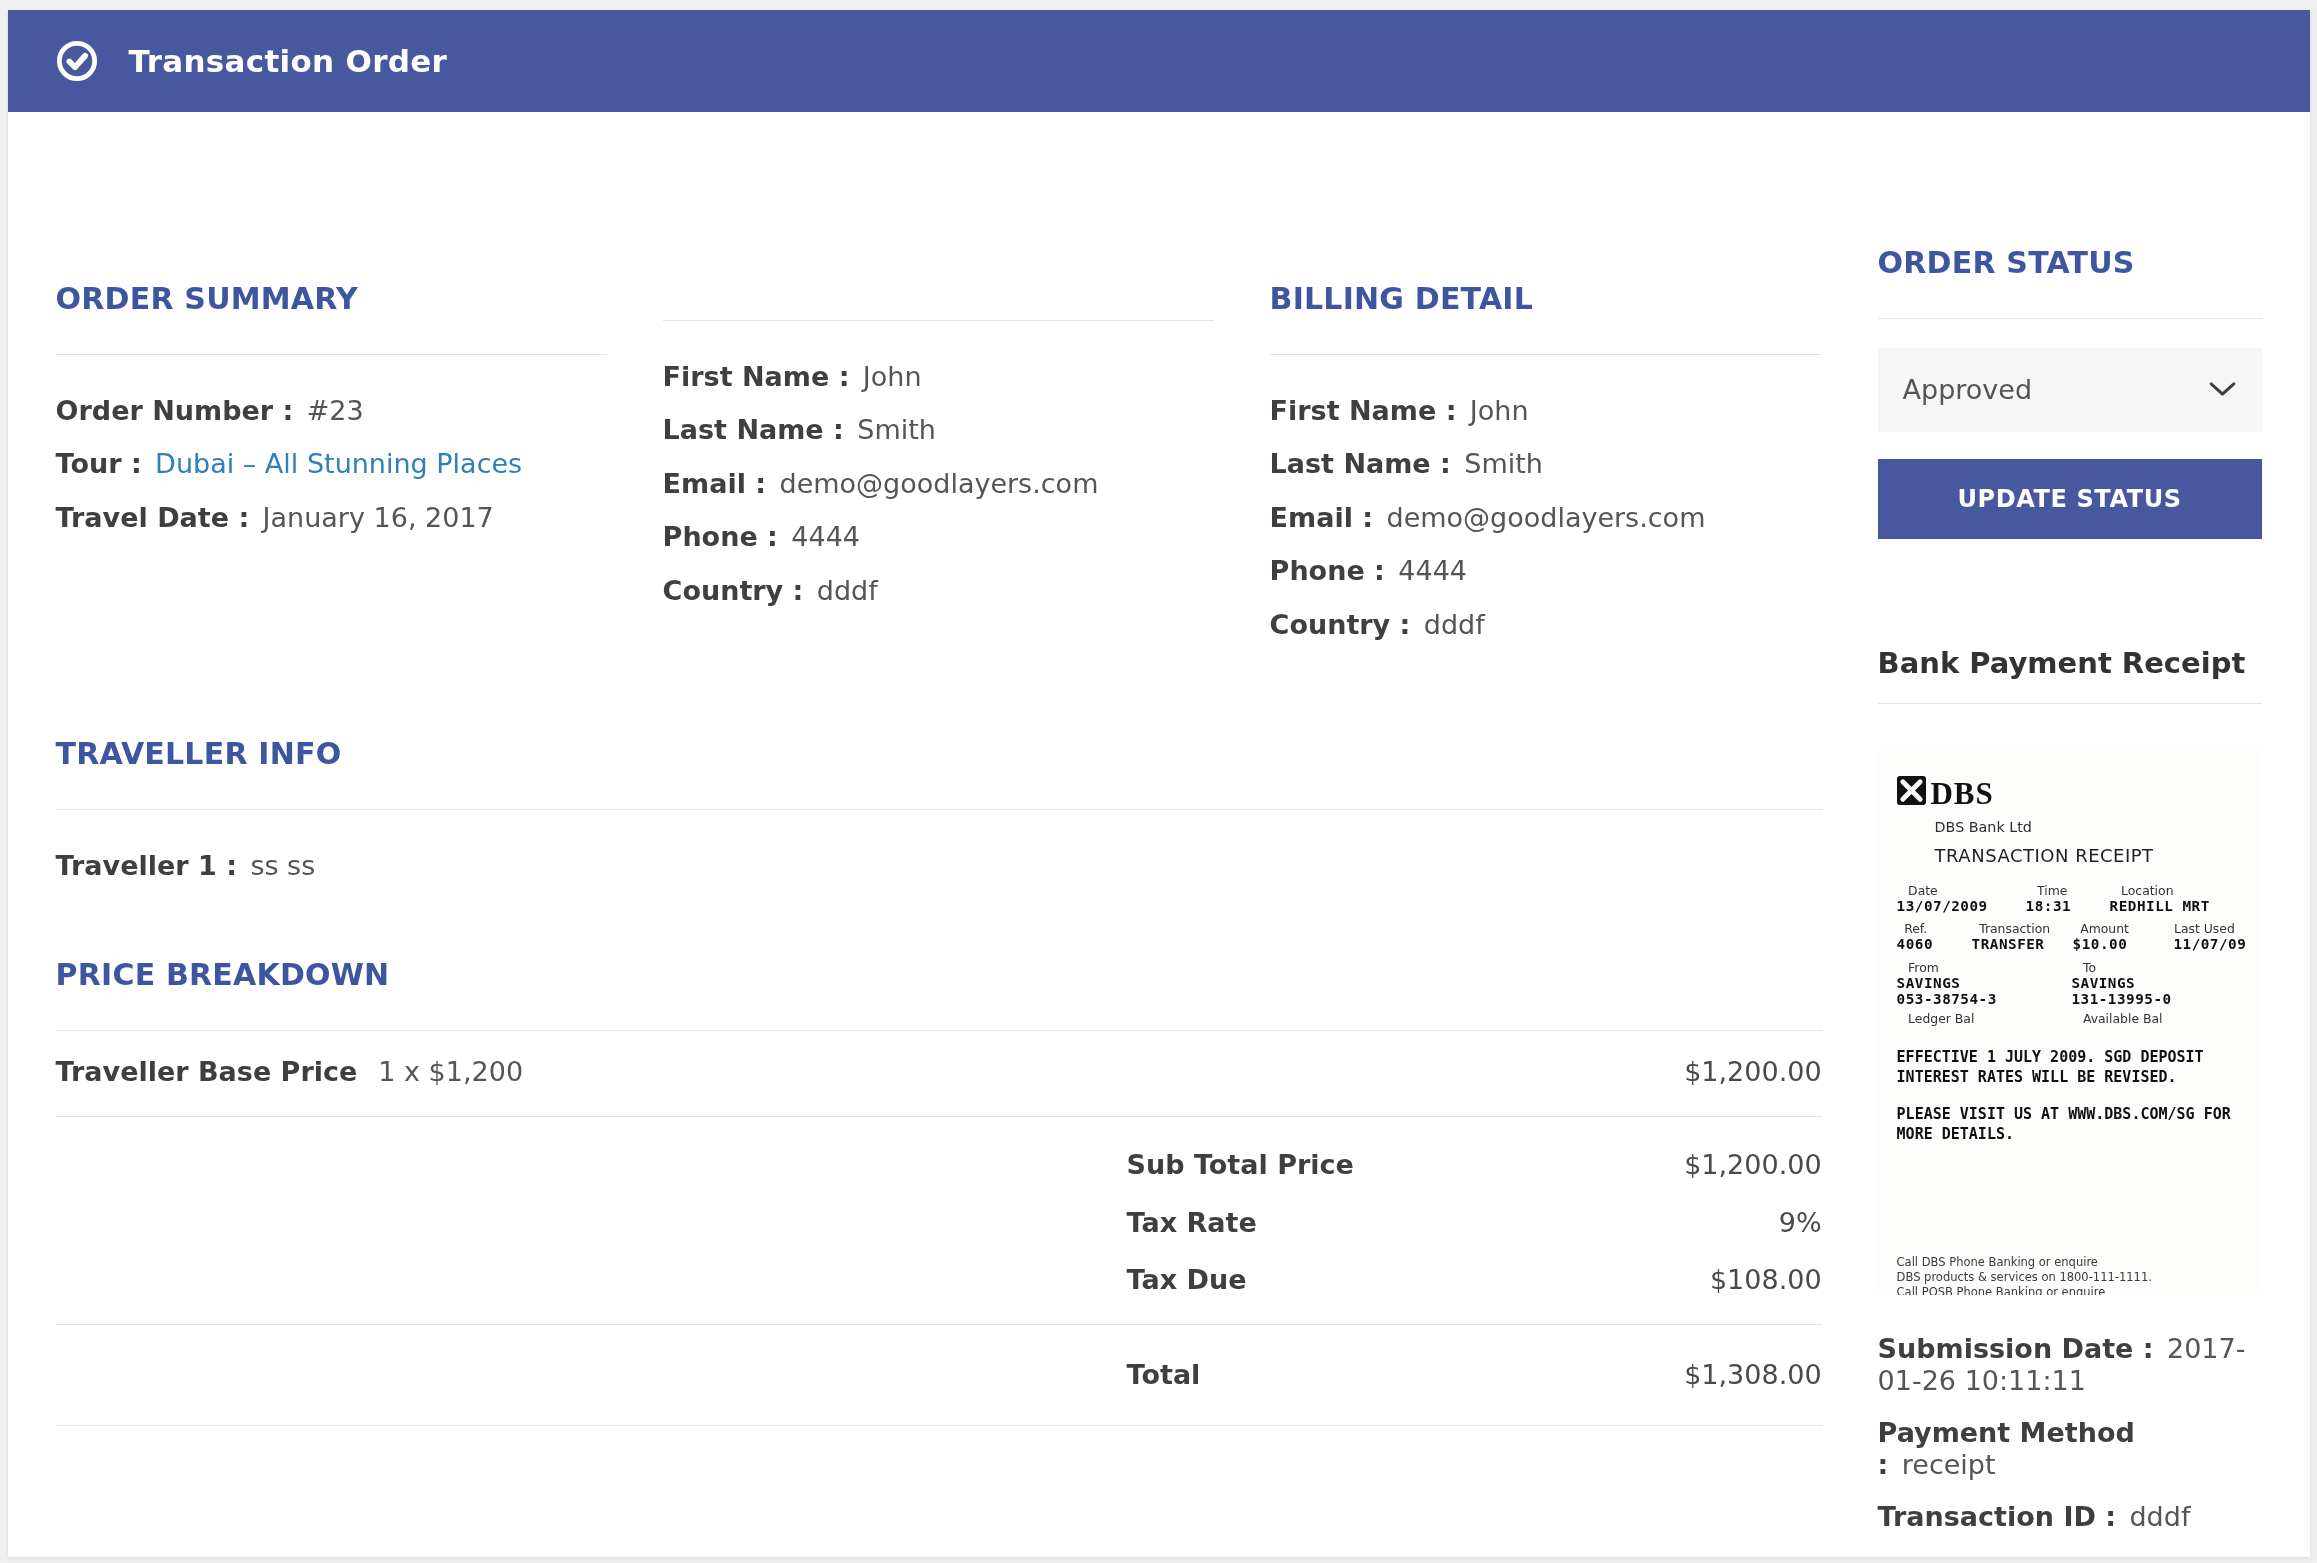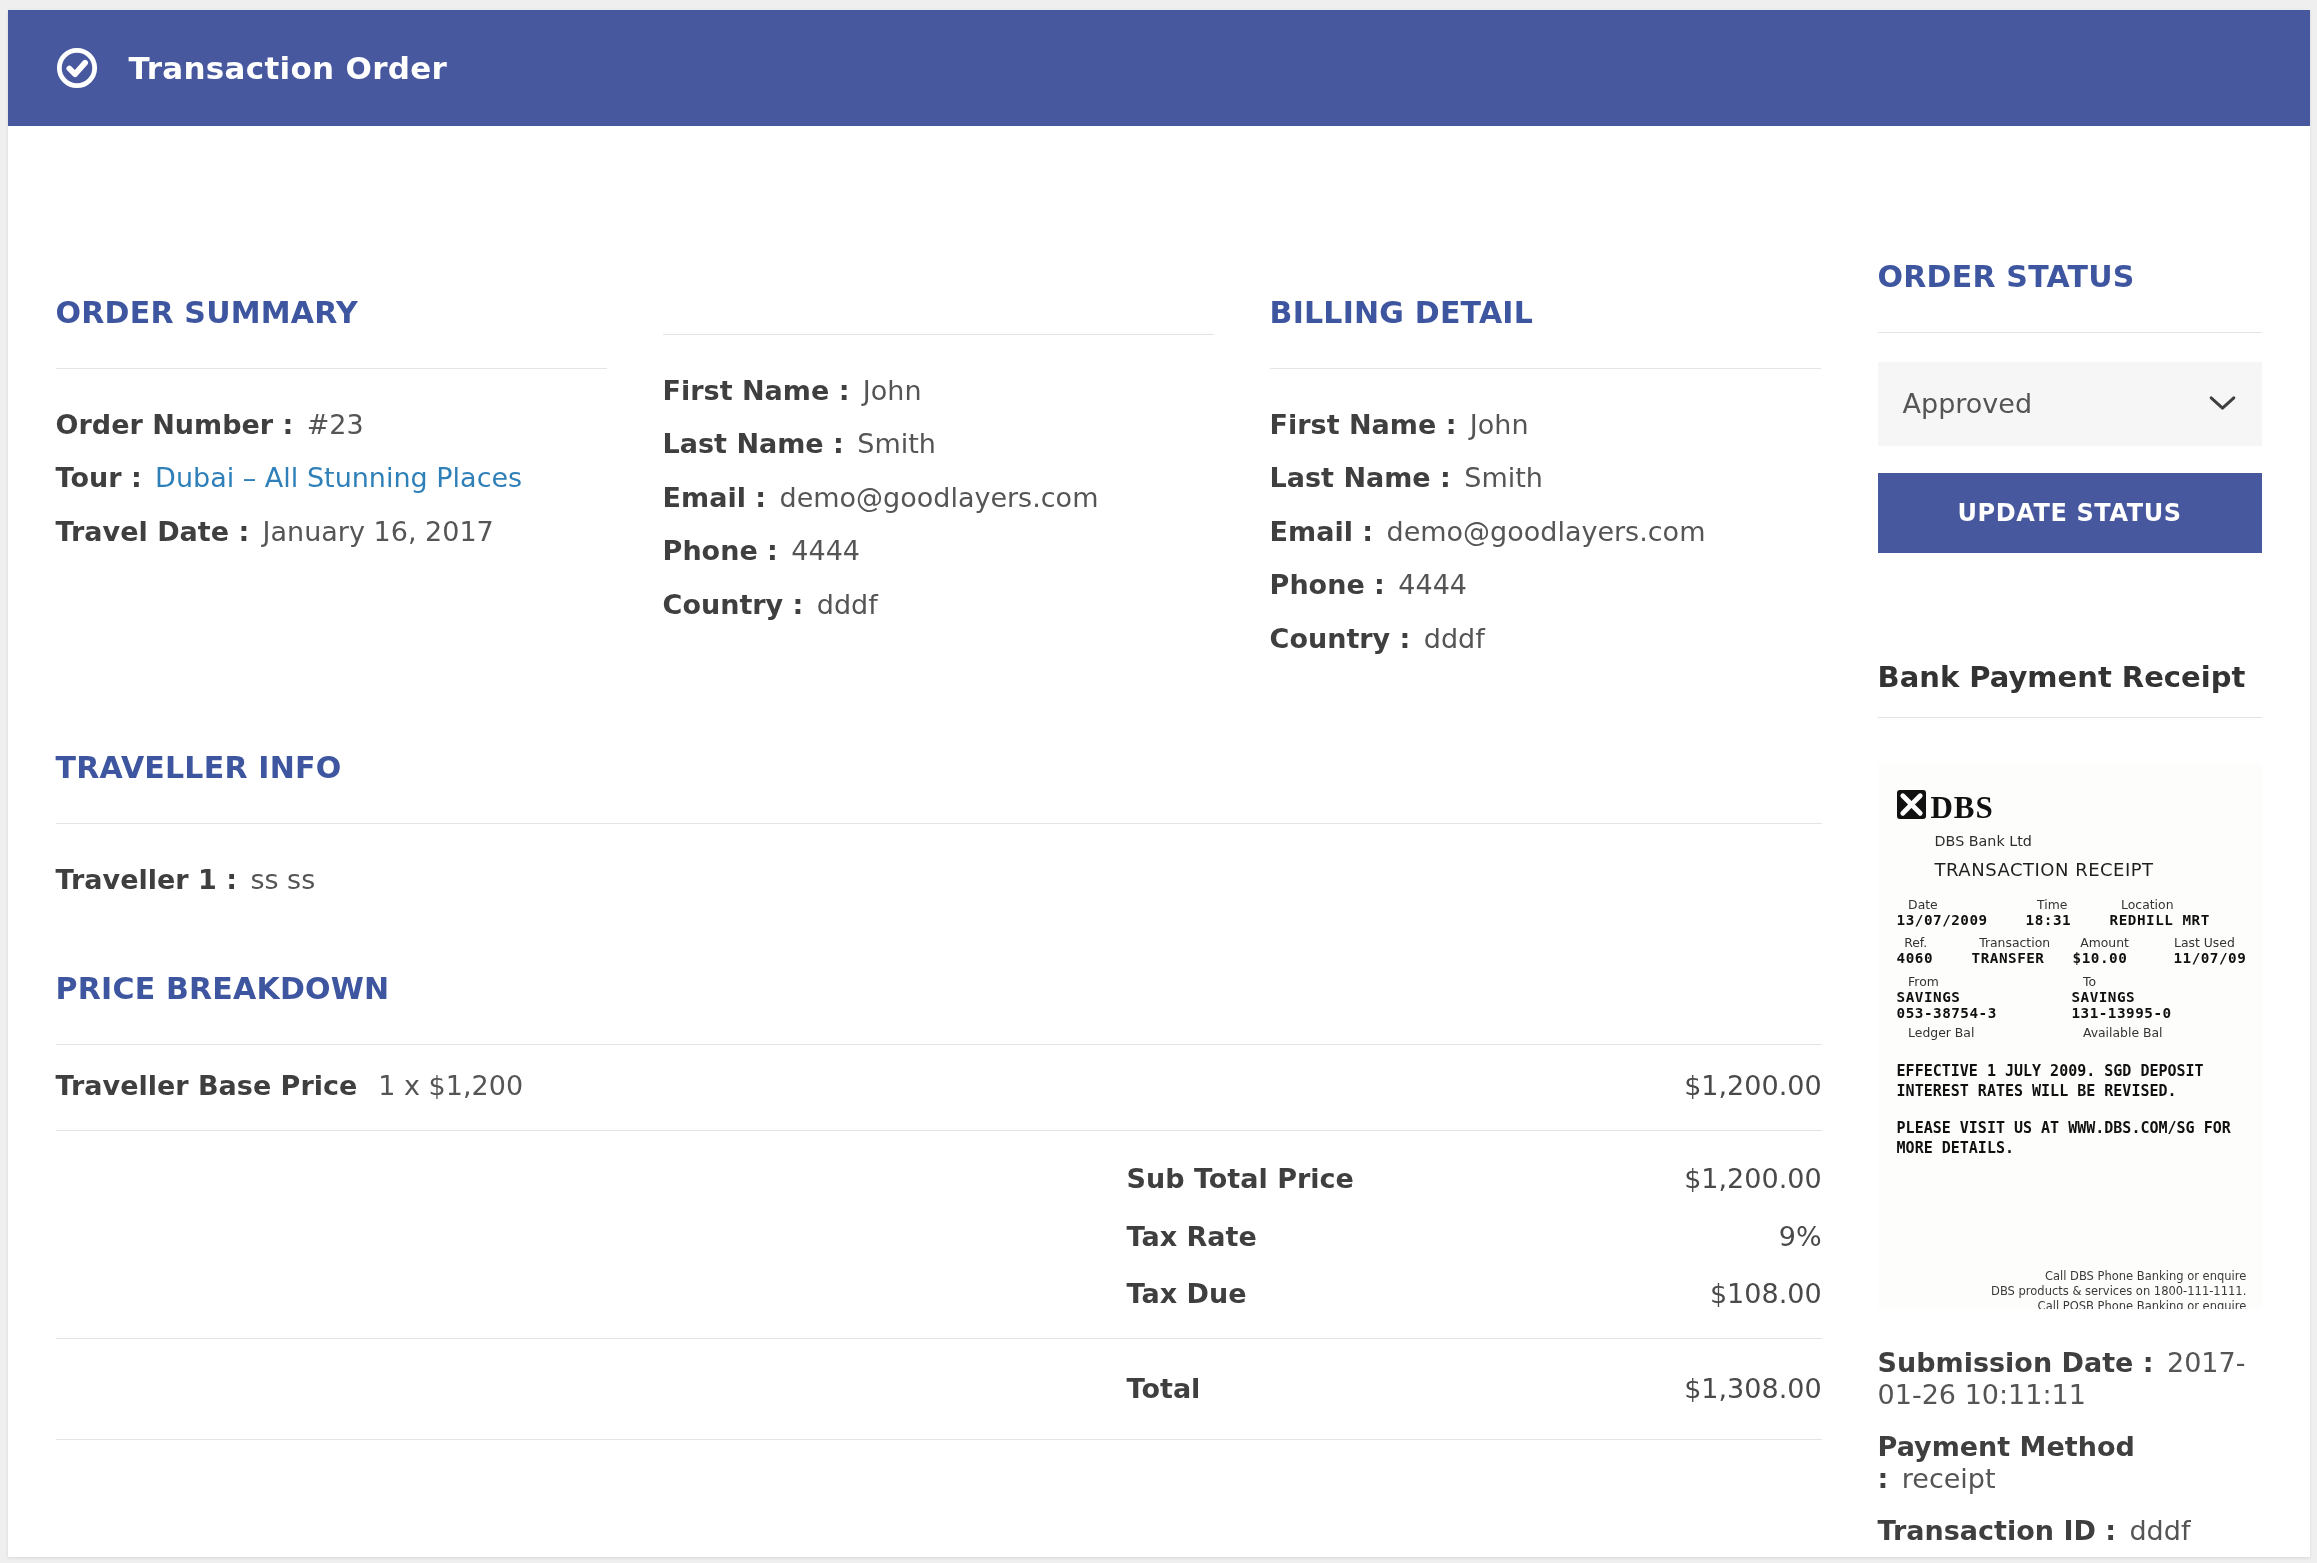--- a/index.html
+++ b/index.html
@@ -1,20 +1,20 @@
 <!DOCTYPE html>
 <html><head>
 <meta charset="utf-8">
 <title>Transaction Order</title>
 <style>
   html,body{margin:0;padding:0;background:#efeff0;font-family:"DejaVu Sans","Liberation Sans",sans-serif;}
   .viewport{position:relative;width:2317px;height:1564px;background:#efeff0;overflow:hidden;}
   .card{position:absolute;left:7.6px;top:9.6px;width:2302px;height:1547px;background:#ffffff;box-shadow:0 1px 2.9px rgba(0,0,0,.10);}
   
-  .topbar{height:116px;background:#48589e;display:flex;align-items:center;padding-left:48px;box-sizing:border-box;}
+  .topbar{height:102px;background:#48589e;display:flex;align-items:center;padding-left:48px;box-sizing:border-box;}
   .topbar .check{width:42px;height:42px;margin-right:31px;flex:0 0 auto;}
   .topbar .title{color:#ffffff;font-size:31px;font-weight:bold;letter-spacing:0.3px;}
   
   .content{display:flex;gap:56px;padding:134px 48px 0 48px;box-sizing:border-box;align-items:flex-start;}
   .main{width:1766px;flex:0 0 auto;}
   .sidebar{width:384px;flex:0 0 auto;}
   
   .sec-h{font-size:30px;font-weight:bold;color:#3e56a0;letter-spacing:0.2px;line-height:34px;}
   .sec-div{border-bottom:1.9px solid #e4e4e4;margin-top:38px;}
   .rows{margin-top:40px;}
@@ -58,21 +58,21 @@
   .r1 .s-label{padding-left:11.5px;}
   .r2{display:flex;margin-top:7.6px;}
   .r2 .c1{width:75px;} .r2 .c2{width:101px;} .r2 .c3{width:94px;} .r2 .c4{flex:1;text-align:right;}
   .r2 .s-label{padding-left:7.6px;} .r2 .c4 .s-label{padding-left:0;padding-right:11.5px;}
   .r3{display:flex;margin-top:7.6px;}
   .r3 .half{width:50%;}
   .r3 .s-label{padding-left:11.5px;}
   .r3 .bal{margin-top:3.8px;}
   .notice{margin-top:21px;font-family:"DejaVu Sans Mono","Liberation Mono",monospace;font-weight:bold;font-size:15px;line-height:20px;color:#101010;}
   .notice.second{margin-top:17px;}
-  .scan-footer{margin-top:111px;text-align:right;font-size:11.5px;line-height:15.3px;color:#3a3a3a;}
+  .scan-footer{margin-top:111px;text-align:left;font-size:11.5px;line-height:15.3px;color:#3a3a3a;}
   .pay-rows{margin-top:38px;}
   .pay-rows .row{margin-bottom:19px;}
 </style>
 </head>
 <body>
 
 <div class="viewport">
   <div class="card">
 
     <div class="topbar">

